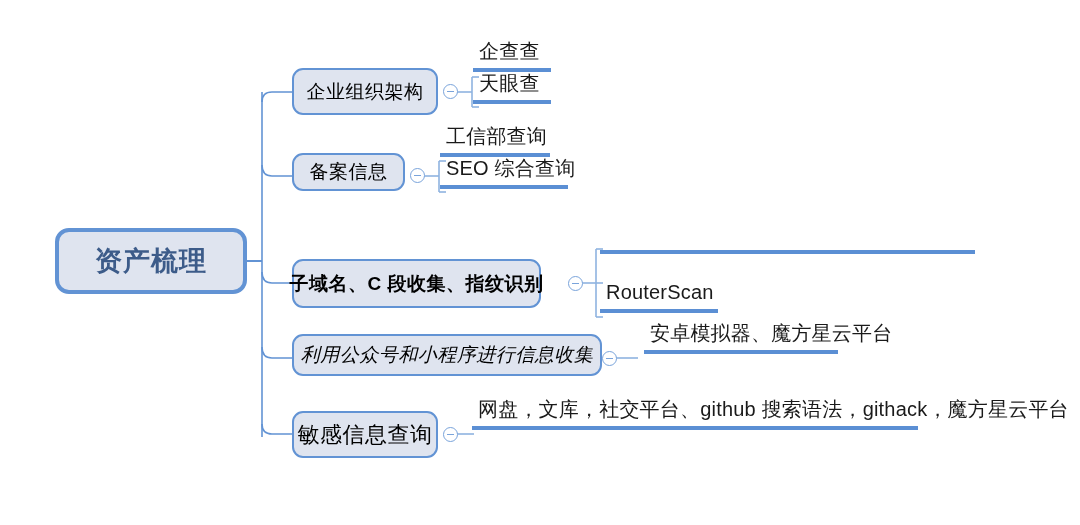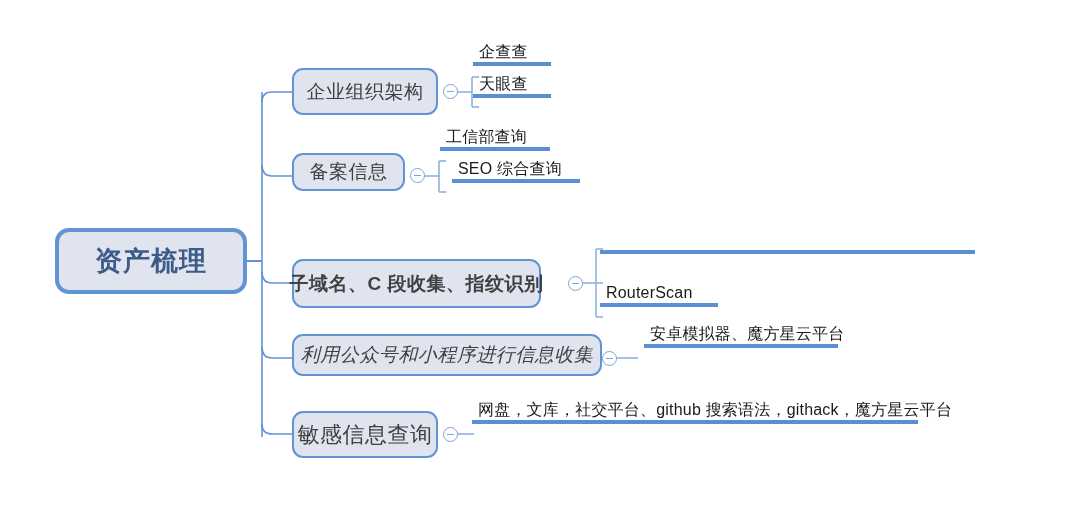--- a/index.html
+++ b/index.html
@@ -57,21 +57,21 @@
     box-sizing: border-box;
     background: #dfe4ef;
     border: 2.5px solid #6293d4;
     border-radius: 11px;
     display: flex;
     align-items: center;
     justify-content: center;
   }
   .branch-node .label {
     font-size: 19px;
-    color: #404040;
+    color: #000000;
     white-space: nowrap;
     letter-spacing: 0.5px;
   }
   .branch-node.small .label {
     font-size: 22px;
   }
 
   
   .toggle {
     position: absolute;
@@ -93,24 +93,24 @@
     background: #7aa4db;
   }
 
   
   .leaf {
     position: absolute;
     white-space: nowrap;
   }
   .leaf .leaf-text {
     display: block;
-    font-size: 16px;
+    font-size: 20px;
     color: #1a1a1a;
     line-height: 17px;
-    padding: 0 2px 2px 6px;
+    padding: 0 2px 8px 6px;
     letter-spacing: 0.2px;
   }
   .leaf .leaf-rule {
     display: block;
     height: 4px;
     background: #5b8fd4;
     border-radius: 0;
   }
 </style>
 </head>
@@ -180,21 +180,21 @@
 
   <div class="branch-node" style="left:292px; top:153px; width:113px; height:38px;text-align:right;">
     <span class="label">备案信息</span>
   </div>
   <div class="toggle" style="left:410px; top:168px;"></div>
 
   <div class="leaf" style="left:440px; top:128px; width:110px;">
     <span class="leaf-text">工信部查询</span>
     <span class="leaf-rule"></span>
   </div>
-  <div class="leaf" style="left:440px; top:160px; width:128px;margin-left:12px;">
+  <div class="leaf" style="left:440px; top:160px; width:128px;">
     <span class="leaf-text">SEO 综合查询</span>
     <span class="leaf-rule"></span>
   </div>
 
   <div class="branch-node" style="left:292px; top:259px; width:249px; height:49px;font-weight:bold;">
     <span class="label">子域名、C 段收集、指纹识别</span>
   </div>
   <div class="toggle" style="left:568px; top:276px;"></div>
 
   <div class="leaf" style="left:600px; top:250px; width:375px;">

